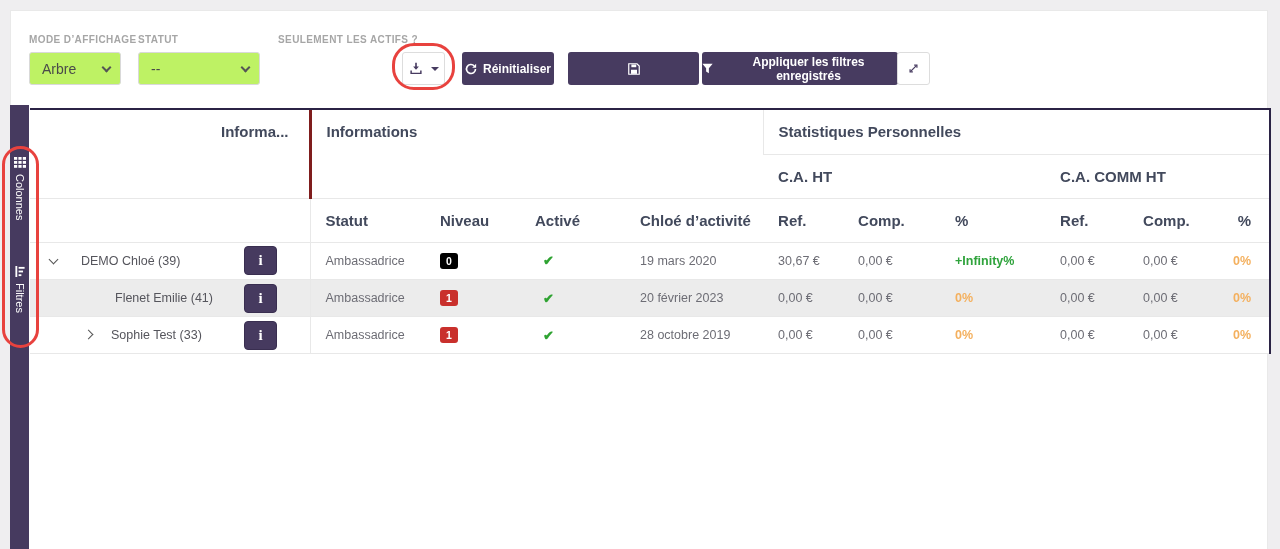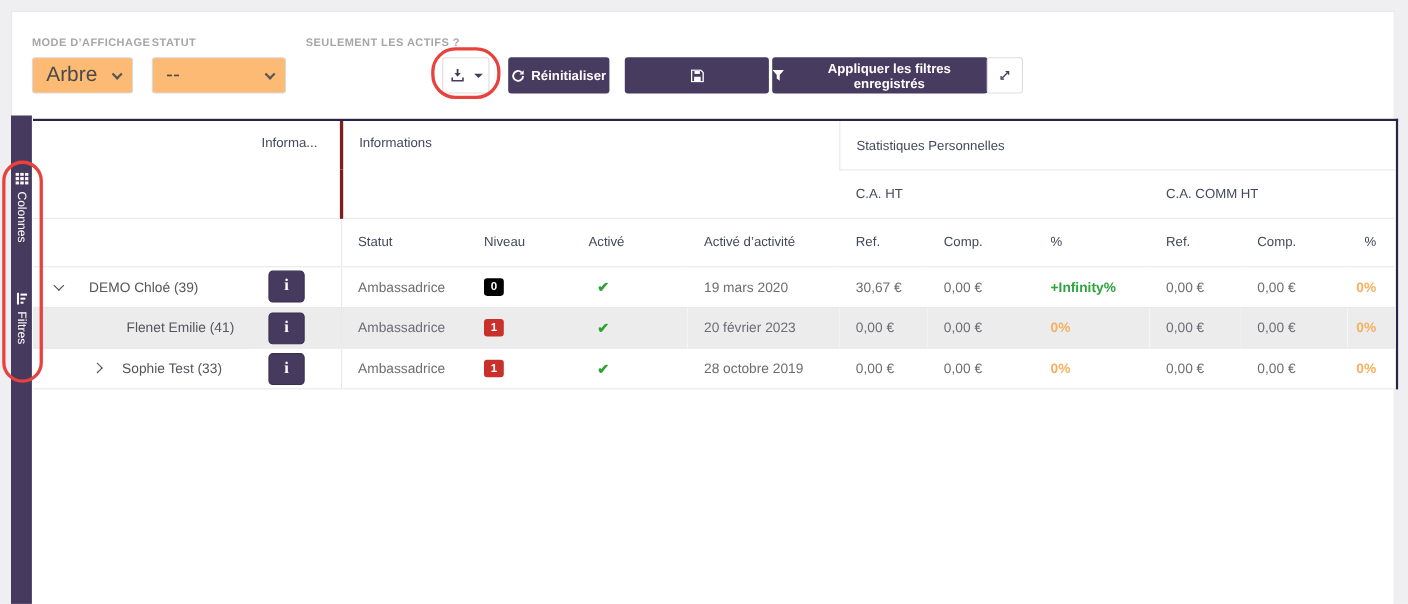--- a/index.html
+++ b/index.html
@@ -7,43 +7,43 @@
   body { font-family:"Liberation Sans", sans-serif; background:#efeef0; overflow:hidden; }
   .page { position:relative; width:1280px; height:549px; }
 
   
   .panel { position:absolute; left:10px; top:10px; width:1258px; height:539px;
            background:#fff; border:1px solid #e9e9e9; border-bottom:none; }
 
   
   .f-label { position:absolute; top:23px; font-size:10px; font-weight:bold; color:#a6a6a6;
              letter-spacing:.4px; white-space:nowrap; }
-  .select { position:absolute; top:41px; height:33px; background:#fdba74; border:1px solid #d9d9d9;
-            border-radius:3px; font-size:19px; color:#4a4a4a; display:flex; align-items:center;
+  .select { position:absolute; top:41px; height:33px; background:#bef264; border:1px solid #d9d9d9;
+            border-radius:3px; font-size:14px; color:#4a4a4a; display:flex; align-items:center;
             padding:0 24px 0 12px; cursor:pointer; }
   .chev { position:absolute; right:10px; top:11px; width:7px; height:7px;
           border-right:2px solid #555; border-bottom:2px solid #555; transform:rotate(45deg); }
   .btn { position:absolute; top:41px; height:33px; border-radius:3px; border:none; cursor:pointer;
          display:flex; align-items:center; justify-content:center; gap:6px; font-family:inherit; }
   .btn-primary { background:#473b60; color:#fff; font-size:12px; font-weight:bold; }
   .btn-light { background:#fff; border:1px solid #ddd; }
   .caret-down { width:0; height:0; border-left:4px solid transparent; border-right:4px solid transparent;
                 border-top:4px solid #473b60; margin-left:2px; }
 
   
   .sidebar { position:absolute; left:10px; top:105px; width:19px; height:444px; background:#463a5f;
              display:flex; flex-direction:column; align-items:center; padding-top:52px; gap:46px; }
   .side-tab { display:flex; flex-direction:column; align-items:center; gap:6px; cursor:pointer; }
   .side-tab .v-label { writing-mode:vertical-rl; font-size:11px; color:#fff; white-space:nowrap; }
 
   
   .table-wrap { position:absolute; left:30px; top:108px; width:1241px; background:#fff;
                 border-top:2px solid #2b2345; border-right:2px solid #2b2345; }
   table { border-collapse:collapse; table-layout:fixed; width:1239px; }
-  th { font-size:12px; font-weight:normal; color:#42495c; text-align:left; padding-left:15px; }
+  th { font-size:15px; font-weight:bold; color:#42495c; text-align:left; padding-left:15px; }
   .hrow1 th, .hrow2 th { height:44px; vertical-align:middle; }
   th.rspan { vertical-align:top; padding-top:13px; height:88px; }
   th.frozen-group { text-align:right; padding-right:20px; }
   th.bl { border-left:3px solid #7f1d1d; }
   th.stats-group { border-left:1px solid #e8e8e8; border-bottom:1px solid #e8e8e8; }
   .hrow3 th { height:44px; border-top:1px solid #e8e8e8; border-bottom:1px solid #e8e8e8; vertical-align:middle; }
   td { height:37px; font-size:12.5px; color:#6d6d75; padding-left:15px; vertical-align:middle;
        border-bottom:1px solid #e8e8e8; white-space:nowrap; overflow:hidden; }
   tr.striped td { background:#ececec; }
   td.col-statut, th.col-statut { border-left:1px solid #e8e8e8; }
@@ -204,21 +204,21 @@
         <tr class="hrow2">
           <th colspan="3">C.A. HT</th>
           <th colspan="3">C.A. COMM HT</th>
         </tr>
         <tr class="hrow3">
           <th></th>
           <th></th>
           <th class="col-statut">Statut</th>
           <th class="col-niveau">Niveau</th>
           <th>Activé</th>
-          <th>Activé d’activité</th>
+          <th>Chloé d’activité</th>
           <th>Ref.</th>
           <th>Comp.</th>
           <th>%</th>
           <th>Ref.</th>
           <th>Comp.</th>
           <th class="col-pct2">%</th>
         </tr>
       </thead>
       <tbody>
 

